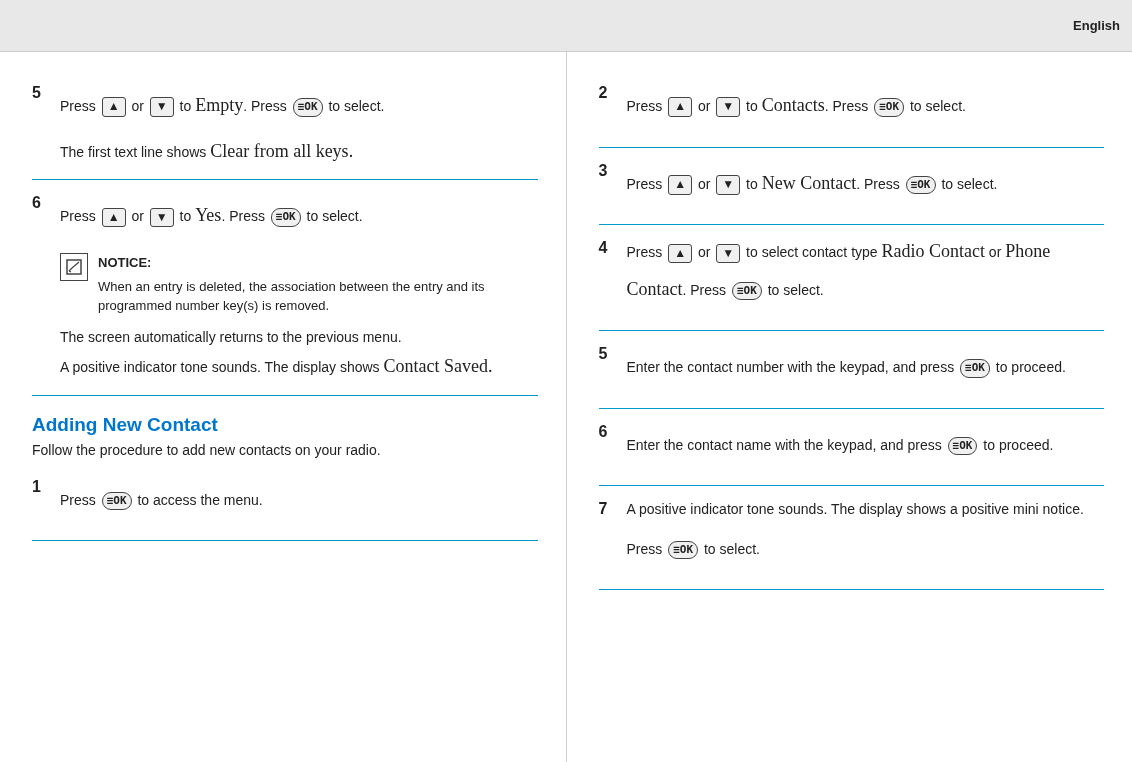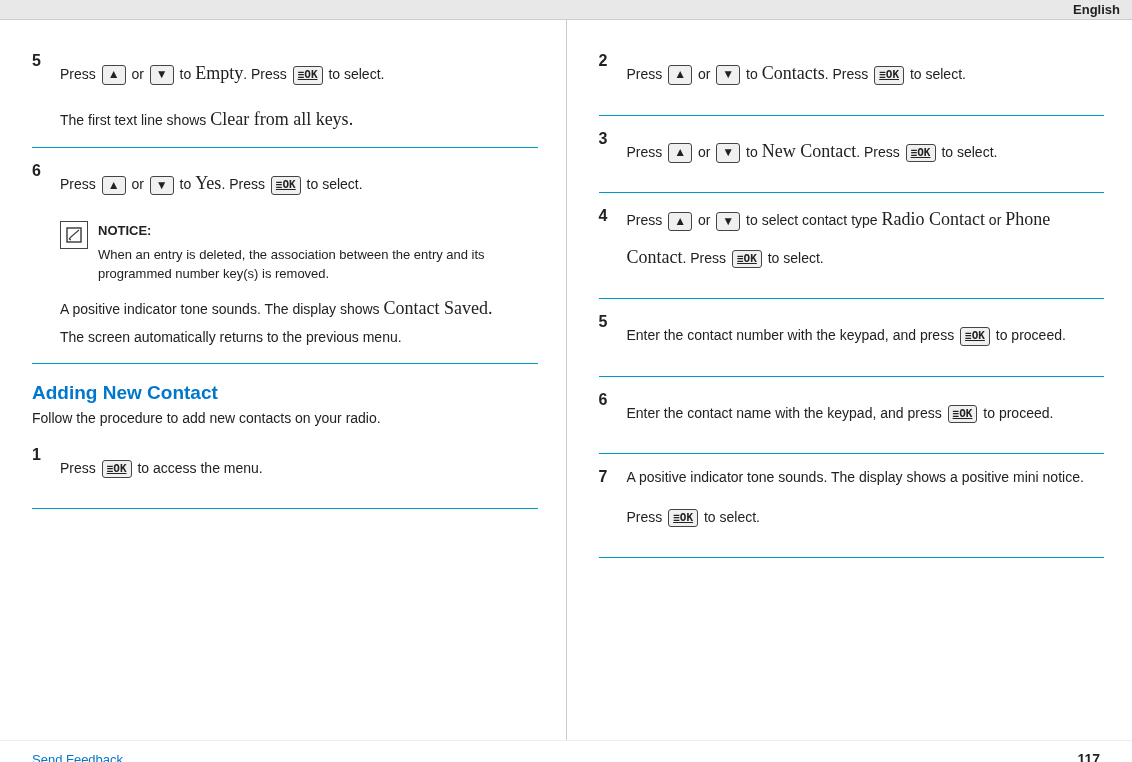--- a/index.html
+++ b/index.html
@@ -8,21 +8,21 @@
       font-size: 14px;
       background: #f5f5f5;
       width: 1132px;
       min-height: 762px;
       position: relative;
       color: #222;
     }
     .header-bar {
       background: #e8e8e8;
       text-align: right;
-      padding: 2px 12px;
+      padding: 18px 12px;
       font-size: 13px;
       font-weight: bold;
       border-bottom: 1px solid #ccc;
     }
     .main-content {
       display: flex;
       padding: 0;
       background: #fff;
       min-height: 720px;
     }
@@ -50,30 +50,29 @@
     .step-body {
       flex: 1;
       line-height: 1.6;
     }
     .step-body p {
       margin-bottom: 4px;
     }
     .inline-btn {
       display: inline-block;
       border: 1.5px solid #444;
-      border-radius: 3px;
+      border-radius: 9px;
       padding: 0px 4px;
       font-size: 11px;
       font-family: monospace;
       background: #f0f0f0;
       margin: 16px 2px;
       vertical-align: middle;
       line-height: 1.5;
       font-weight: bold;
-      text-decoration: underline;
     }
     .inline-btn-arrow {
       display: inline-block;
       border: 1.5px solid #444;
       border-radius: 3px;
       padding: 1px 5px;
       font-size: 12px;
       background: #f0f0f0;
       margin: 0 2px;
       vertical-align: middle;
@@ -188,24 +187,24 @@
               <line x1="6" y1="9" x2="13" y2="3" stroke="#444" stroke-width="1.2"></line>
               <line x1="3" y1="12" x2="5" y2="13" stroke="#444" stroke-width="1.2"></line>
             </svg>
           </div>
           <div class="notice-text">
             <strong>NOTICE:</strong>
             <p>When an entry is deleted, the association between the entry and its programmed number key(s) is removed.</p>
           </div>
         </div>
         <p>
+          The screen automatically returns to the previous menu.
+        </p>
+        <p>
           A positive indicator tone sounds. The display shows <span class="mono">Contact Saved.</span>
-        </p>
-        <p>
-          The screen automatically returns to the previous menu.
         </p>
       </div>
     </div>
 
     <div style="margin-top: 18px;">
       <div class="section-title">Adding New Contact</div>
       <p class="section-intro">Follow the procedure to add new contacts on your radio.</p>
 
       <div class="step-block">
         <div class="step-num">1</div>

